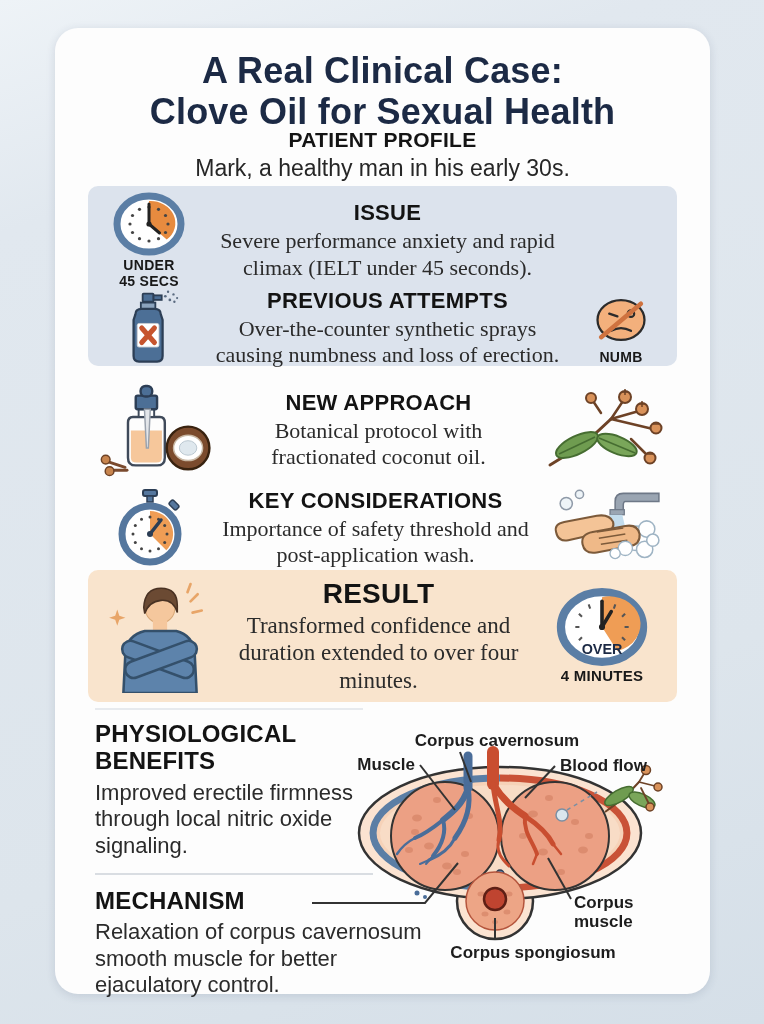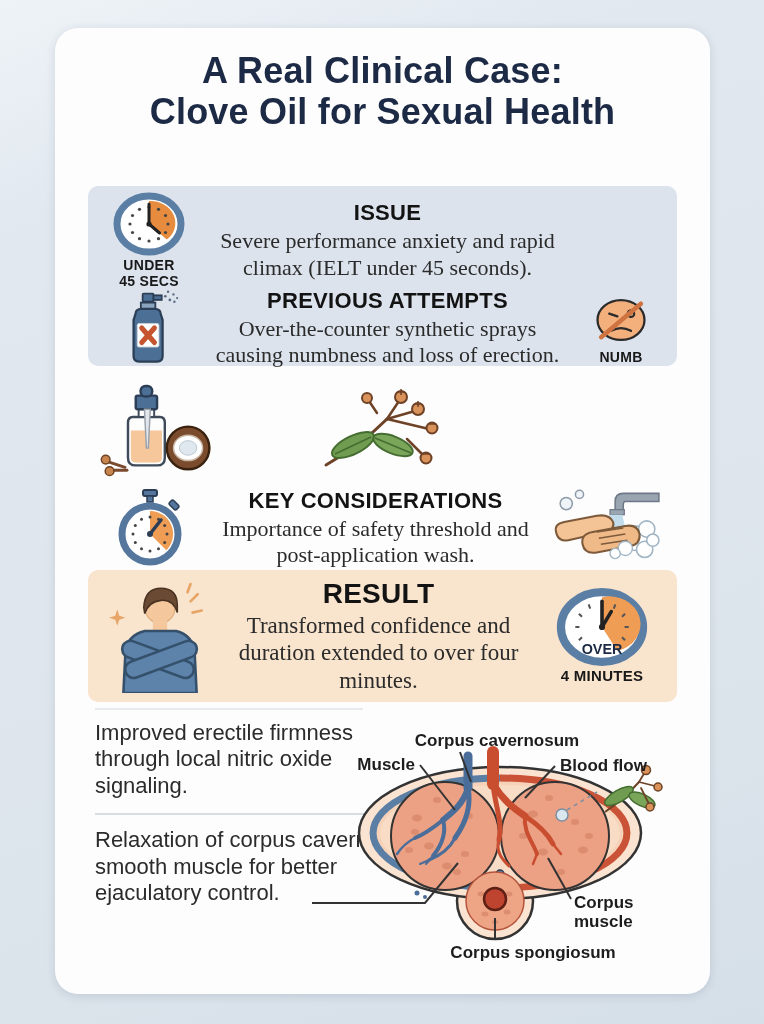--- a/index.html
+++ b/index.html
@@ -58,20 +58,24 @@
 </head>
 <body>
 
 <div class="card">
 
   <h1 class="title">
     <span>A Real Clinical Case:</span><br>
     <span>Clove Oil for Sexual Health</span>
   </h1>
 
+  <div class="profile">
+    <div class="profile-heading">PATIENT PROFILE</div>
+    <div class="profile-text">Mark, a healthy man in his early 30s.</div>
+  </div>
 
   <div class="box blue">
     <div class="row row-issue">
       <div class="icon-col">
         <svg width="74" height="64" viewBox="0 0 74 64">
           <ellipse cx="37" cy="32" rx="32" ry="28" fill="#ffffff" stroke="#5b7ea5" stroke-width="7"></ellipse>
           <path d="M37,32 L37,9 A25,22 0 0 1 54.7,47.6 Z" fill="#e78b3f"></path>
           <g fill="#444444">
             <circle cx="37" cy="15" r="1.6"></circle>
               <circle cx="46.5" cy="17.3" r="1.6"></circle>
@@ -153,20 +157,24 @@
         <path d="M36,50 H68 V78 Q68,83 62,83 H42 Q36,83 36,78 Z" fill="#f6c79b"></path>
         <rect x="44" y="28" width="16" height="8" fill="#ffffff" stroke="#3f4a5a" stroke-width="2"></rect>
         <rect x="41" y="14" width="22" height="14" rx="2" fill="#4c6f96" stroke="#2c3e55" stroke-width="2.5"></rect>
         <rect x="46" y="4" width="12" height="11" rx="5" fill="#4c6f96" stroke="#2c3e55" stroke-width="2.5"></rect>
         <path d="M50,28 L52,68 L54,68 L56,28 Z" fill="#e3e6ea" stroke="#9aa2ad" stroke-width="1.5"></path>
         <circle cx="95" cy="68" r="22" fill="#7b4b2d" stroke="#38220f" stroke-width="2.5"></circle>
         <ellipse cx="95" cy="68" rx="15" ry="13" fill="#ffffff" stroke="#c9b9a6" stroke-width="1.5"></ellipse>
         <ellipse cx="95" cy="68" rx="9" ry="7.5" fill="#dfe8ee" stroke="#b9c6cf" stroke-width="1"></ellipse>
       </svg>
     </div>
+    <div class="center-col">
+      <h2 class="sec-heading">NEW APPROACH</h2>
+      <p class="sec-text w300">Botanical protocol with fractionated coconut oil.</p>
+    </div>
     <div class="icon-col">
       <svg width="135" height="95" viewBox="0 0 135 95">
         <path d="M15,82 Q50,62 76,36" stroke="#6d4226" stroke-width="3" fill="none" stroke-linecap="round"></path>
         <g>
           <ellipse cx="42" cy="62" rx="23" ry="9" fill="#6f9c50" stroke="#466d31" stroke-width="2" transform="rotate(-26 42 62)"></ellipse>
           <line x1="24" y1="71" x2="60" y2="54" stroke="#466d31" stroke-width="1.5"></line>
           <ellipse cx="82" cy="62" rx="21" ry="8.5" fill="#7aa65a" stroke="#466d31" stroke-width="2" transform="rotate(22 82 62)"></ellipse>
           <line x1="64" y1="55" x2="100" y2="70" stroke="#466d31" stroke-width="1.5"></line>
         </g>
         <g stroke="#6d4226" stroke-width="2.5" fill="none" stroke-linecap="round">
@@ -300,22 +308,24 @@
           <text x="48" y="64" text-anchor="middle" font-size="14" font-weight="bold" fill="#1c2a45">OVER</text>
         </svg>
         <div class="icon-label" style="font-size:15px;">4 MINUTES</div>
       </div>
     </div>
   </div>
 
   <div class="bottom">
     <div class="left-col">
       <hr class="thin-rule">
+      <h2 class="bh pb">PHYSIOLOGICAL BENEFITS</h2>
       <p class="bt pb">Improved erectile firmness through local nitric oxide signaling.</p>
       <hr class="mid-rule">
+      <h2 class="bh">MECHANISM</h2>
       <p class="bt mech">Relaxation of corpus cavernosum smooth muscle for better ejaculatory control.</p>
     </div>
 
     <div class="diagram-wrap">
       <svg width="405" height="248" viewBox="0 0 405 248">
 
         <circle cx="198" cy="175" r="38" fill="#fbe3d1" stroke="#333" stroke-width="2.5"></circle>
 
         <ellipse cx="203" cy="107" rx="141" ry="66" fill="#fbe3d1" stroke="#333" stroke-width="2.5"></ellipse>
         <ellipse cx="203" cy="107" rx="129" ry="57" fill="#f6d2b8" stroke="#d8a98c" stroke-width="1.5"></ellipse>

